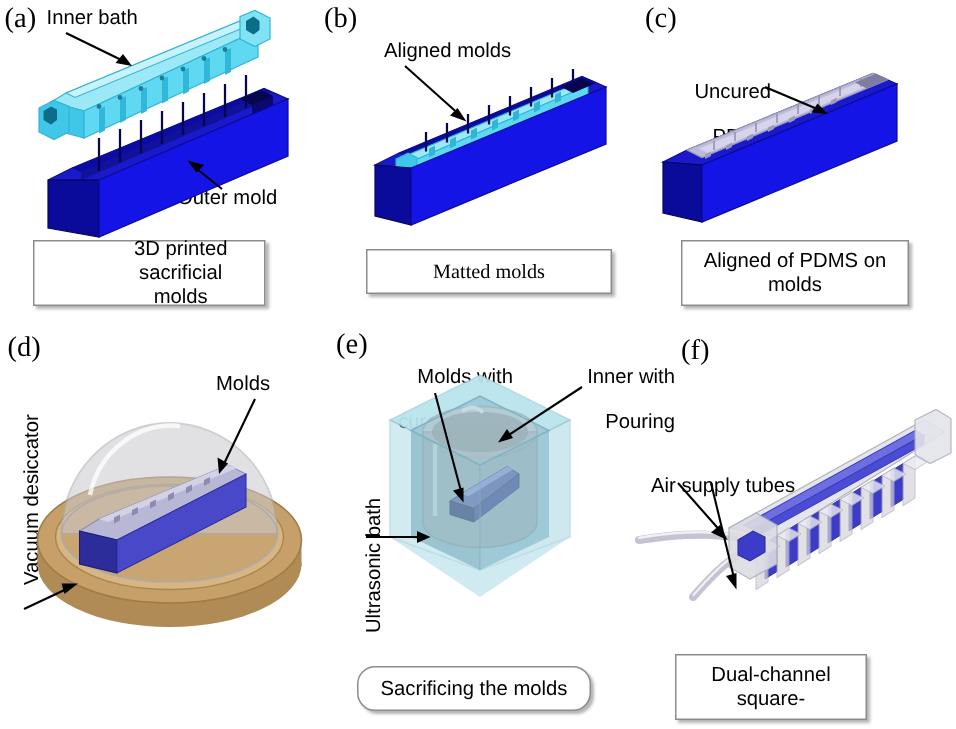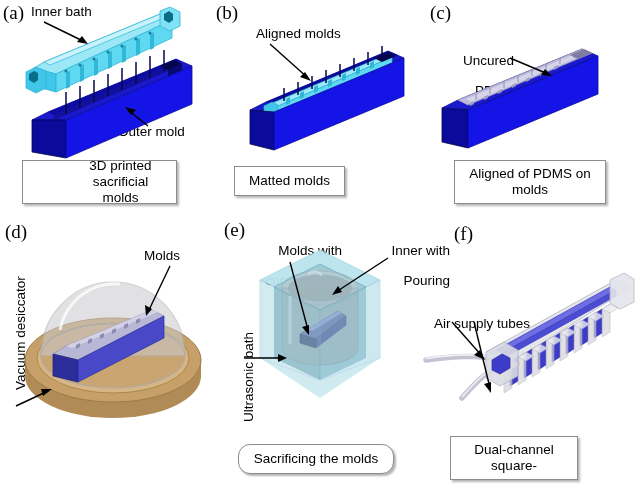--- a/index.html
+++ b/index.html
@@ -164,21 +164,21 @@
     <polygon points="38,110 62,112 62,150 38,144" fill="#0B0B9B" stroke="#06064E" stroke-width="0.8"></polygon>
 
     <polygon points="62,112 192,58 192,96 62,150" fill="#1414E6" stroke="#0B0B9B" stroke-width="0.8"></polygon>
   </svg>
 
   <svg style="left:0;top:0;width:212px;height:210px;">
     <line class="ar" x1="58" y1="44" x2="96" y2="78"></line>
     <polygon class="arh" points="99,81 88,77 93,72"></polygon>
   </svg>
 
-  <div class="caption" style="left:22px;top:166px;width:111px;height:30px;">
+  <div class="caption" style="left:32px;top:166px;width:164px;height:30px;font-family:Liberation Serif, serif;">
     <span>Matted molds</span>
   </div>
 </div>
 
 <div class="panel" style="left:424px;top:0;width:213px;height:210px;">
 
   <div class="plabel" style="left:6px;top:3px;">(c)</div>
 
   <div class="anno ctr" style="left:18px;top:38px;width:72px;">
     <span>Uncured</span><br>

